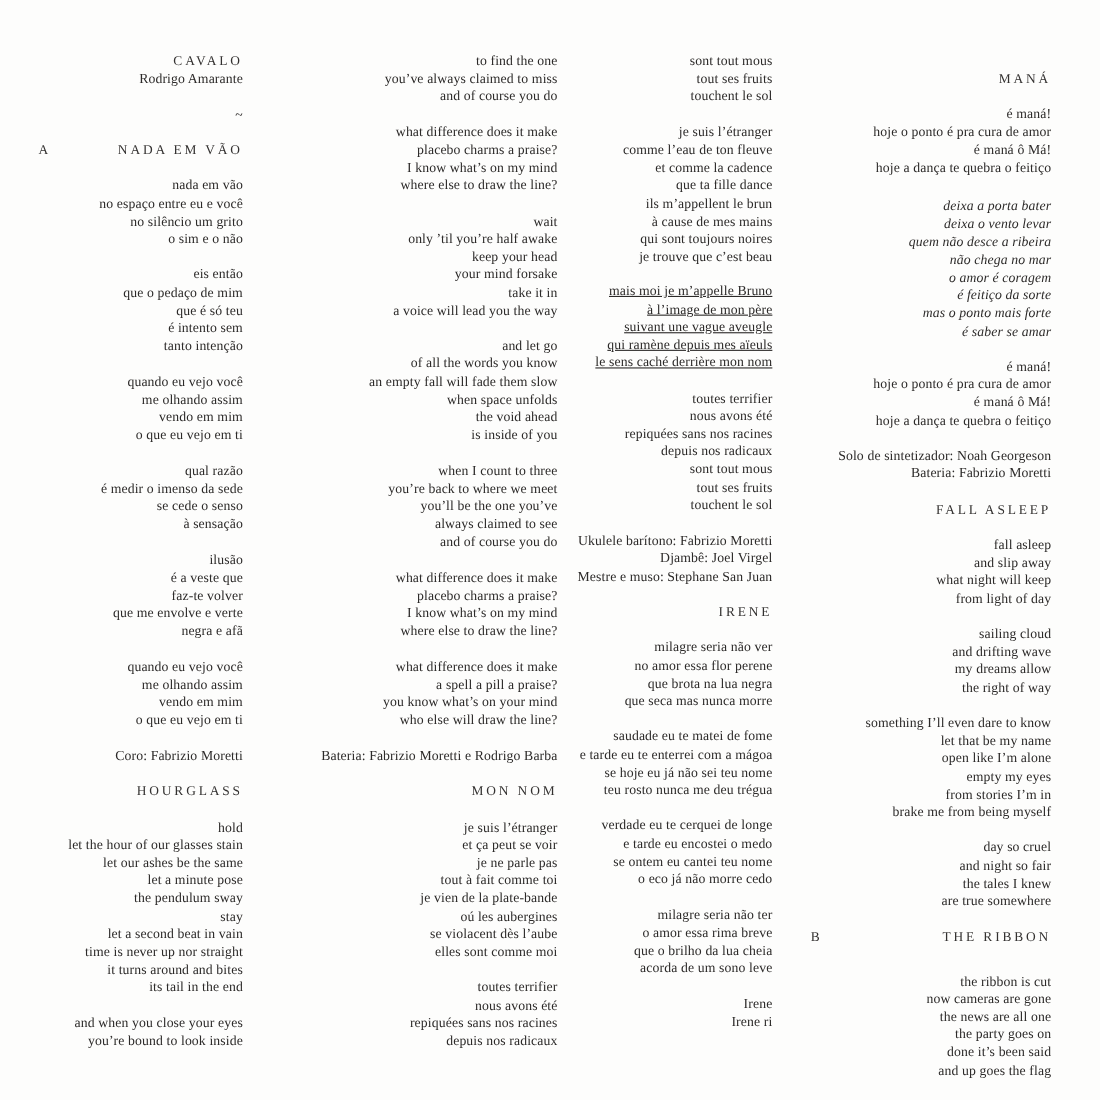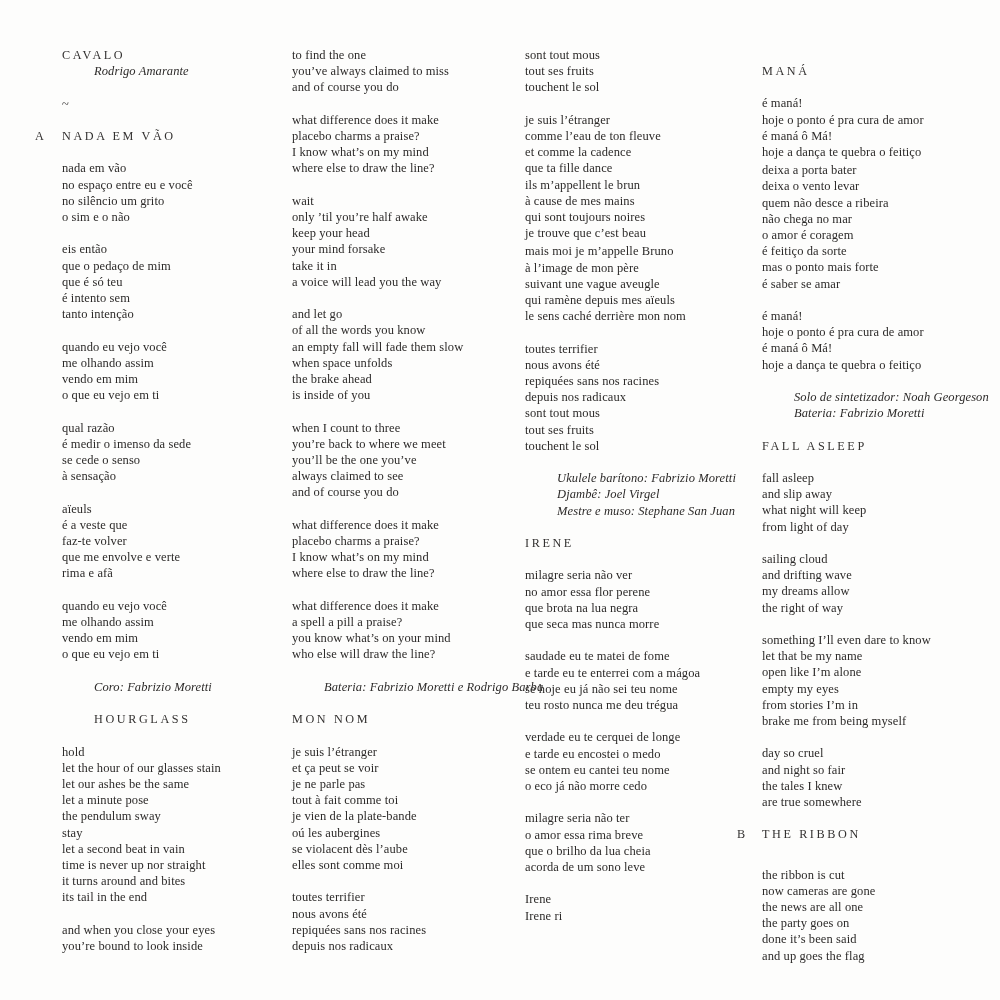--- a/index.html
+++ b/index.html
@@ -7,40 +7,39 @@
     width: 1000px; height: 1000px;
     background: #fdfdfc;
     font-family: "Liberation Serif", "DejaVu Serif", serif;
     color: #2c2a29;
     overflow: hidden;
   }
   #sheet {
     position: relative;
     width: 1000px; height: 1000px;
     background: #fdfdfc;
+    text-align: right;
   }
   .column {
     position: absolute;
     top: 47px;
     white-space: nowrap;
   }
   .block { position: relative; }
   .line {
     font-size: 12.5px;
     line-height: 16.2px;
     letter-spacing: 0.1px;
   }
   .block.heading .line {
     font-size: 12.2px;
     letter-spacing: 2.6px;
     color: #333130;
   }
   .block.italic .line {
-    font-style: italic;
-    margin-left: 32px;
   }
   .marker {
     position: absolute;
     top: 0;
     font-size: 12.2px;
     line-height: 16.2px;
     letter-spacing: 0;
     color: #333130;
   }
 </style>
@@ -81,25 +80,25 @@
         <div class="line">vendo em mim</div>
         <div class="line">o que eu vejo em ti</div>
       </div>
       <div class="block normal" style="margin-top: 16.2px;">
         <div class="line">qual razão</div>
         <div class="line">é medir o imenso da sede</div>
         <div class="line">se cede o senso</div>
         <div class="line">à sensação</div>
       </div>
       <div class="block normal" style="margin-top: 16.2px;">
-        <div class="line">aïeuls</div>
+        <div class="line">ilusão</div>
         <div class="line">é a veste que</div>
         <div class="line">faz-te volver</div>
         <div class="line">que me envolve e verte</div>
-        <div class="line">rima e afã</div>
+        <div class="line">negra e afã</div>
       </div>
       <div class="block normal" style="margin-top: 16.2px;">
         <div class="line">quando eu vejo você</div>
         <div class="line">me olhando assim</div>
         <div class="line">vendo em mim</div>
         <div class="line">o que eu vejo em ti</div>
       </div>
       <div class="block italic" style="margin-top: 16.2px;">
         <div class="line">Coro: Fabrizio Moretti</div>
       </div>
@@ -141,21 +140,21 @@
         <div class="line">keep your head</div>
         <div class="line">your mind forsake</div>
         <div class="line">take it in</div>
         <div class="line">a voice will lead you the way</div>
       </div>
       <div class="block normal" style="margin-top: 16.2px;">
         <div class="line">and let go</div>
         <div class="line">of all the words you know</div>
         <div class="line">an empty fall will fade them slow</div>
         <div class="line">when space unfolds</div>
-        <div class="line">the brake ahead</div>
+        <div class="line">the void ahead</div>
         <div class="line">is inside of you</div>
       </div>
       <div class="block normal" style="margin-top: 16.2px;">
         <div class="line">when I count to three</div>
         <div class="line">you’re back to where we meet</div>
         <div class="line">you’ll be the one you’ve</div>
         <div class="line">always claimed to see</div>
         <div class="line">and of course you do</div>
       </div>
       <div class="block normal" style="margin-top: 16.2px;">
@@ -202,21 +201,21 @@
       <div class="block normal" style="margin-top: 16.2px;">
         <div class="line">je suis l’étranger</div>
         <div class="line">comme l’eau de ton fleuve</div>
         <div class="line">et comme la cadence</div>
         <div class="line">que ta fille dance</div>
         <div class="line">ils m’appellent le brun</div>
         <div class="line">à cause de mes mains</div>
         <div class="line">qui sont toujours noires</div>
         <div class="line">je trouve que c’est beau</div>
       </div>
-      <div class="block normal" style="margin-top: 2px;">
+      <div class="block normal" style="margin-top: 15px; text-decoration: underline;">
         <div class="line">mais moi je m’appelle Bruno</div>
         <div class="line">à l’image de mon père</div>
         <div class="line">suivant une vague aveugle</div>
         <div class="line">qui ramène depuis mes aïeuls</div>
         <div class="line">le sens caché derrière mon nom</div>
       </div>
       <div class="block normal" style="margin-top: 16.2px;">
         <div class="line">toutes terrifier</div>
         <div class="line">nous avons été</div>
         <div class="line">repiquées sans nos racines</div>
@@ -265,21 +264,21 @@
     <div class="column" style="left: 762px; top: 47px;">
       <div class="block heading" style="margin-top: 16px;">
         <div class="line">MANÁ</div>
       </div>
       <div class="block normal" style="margin-top: 16.2px;">
         <div class="line">é maná!</div>
         <div class="line">hoje o ponto é pra cura de amor</div>
         <div class="line">é maná ô Má!</div>
         <div class="line">hoje a dança te quebra o feitiço</div>
       </div>
-      <div class="block normal" style="margin-top: 2px;">
+      <div class="block normal" style="margin-top: 19px; font-style: italic;">
         <div class="line">deixa a porta bater</div>
         <div class="line">deixa o vento levar</div>
         <div class="line">quem não desce a ribeira</div>
         <div class="line">não chega no mar</div>
         <div class="line">o amor é coragem</div>
         <div class="line">é feitiço da sorte</div>
         <div class="line">mas o ponto mais forte</div>
         <div class="line">é saber se amar</div>
       </div>
       <div class="block normal" style="margin-top: 16.2px;">

